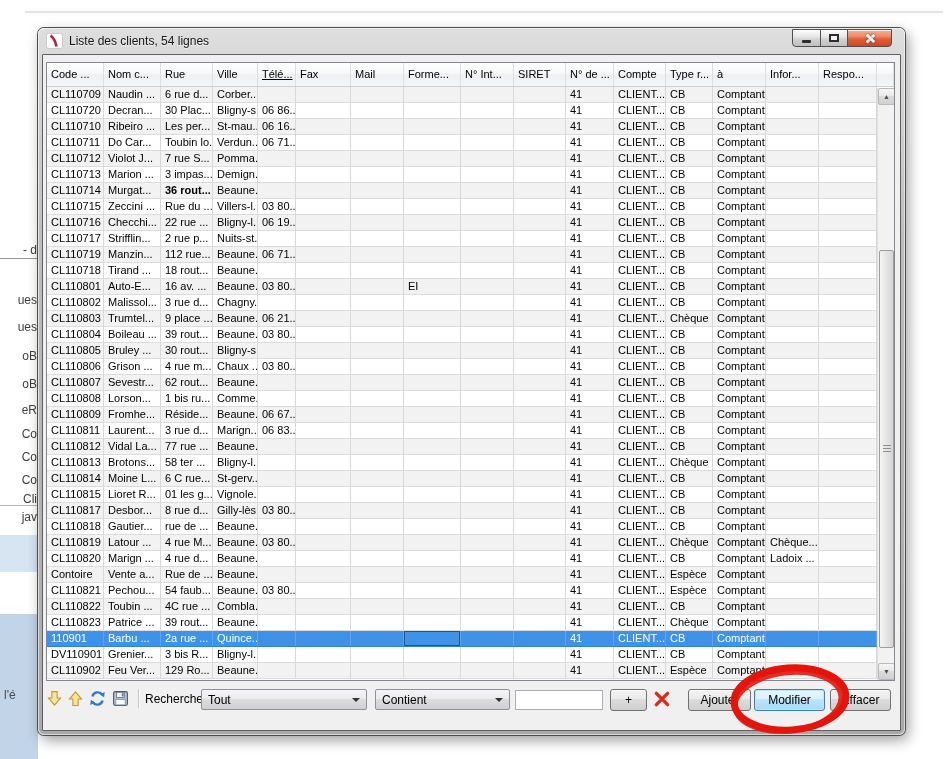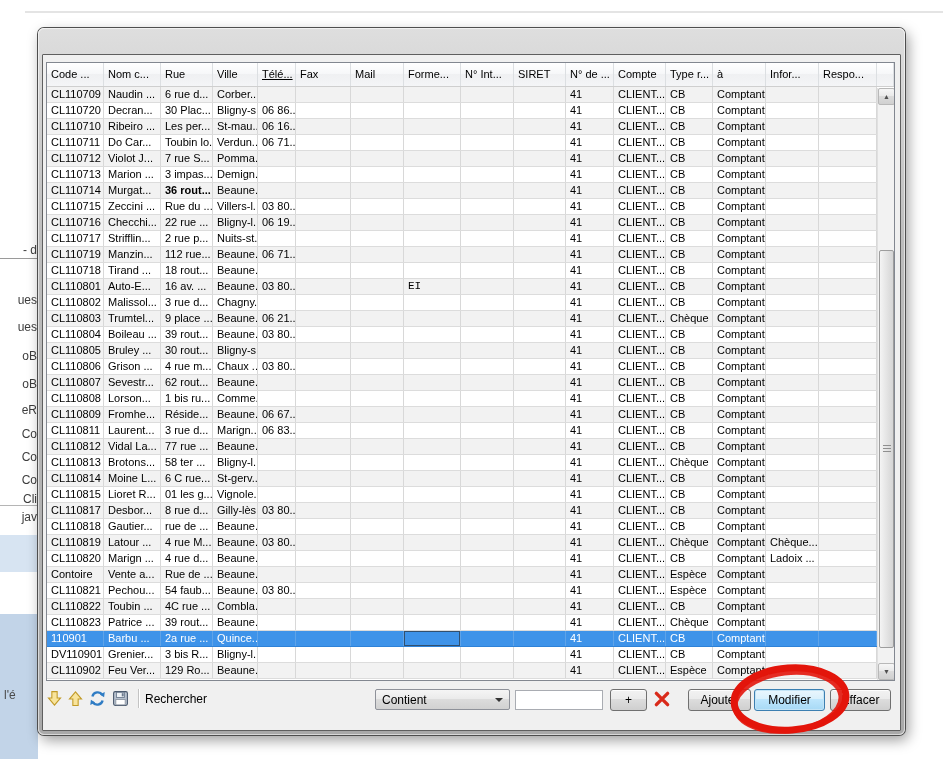--- a/index.html
+++ b/index.html
@@ -121,20 +121,40 @@
     <div class="bg-frag" style="top: 473px;">Co</div>
     <div class="bg-frag" style="top: 492px;">Cli</div>
     <div class="bg-frag" style="top: 510px;">jav</div>
   </div>
 <div class="bg-line2"></div>
 <div class="bg-band"></div>
 <div class="bg-bottom"></div>
 <div class="bg-bottom-text">l'é</div>
 
 <div class="window">
+  <div class="titlebar">
+    <span class="app-icon">
+      <svg width="17" height="16" viewBox="0 0 17 16">
+        <rect x="0.5" y="0.5" width="16" height="15" rx="2" fill="#ffffff" stroke="#c9c9c9"></rect>
+        <path d="M4.5 2.5 C 7.5 4.5, 9.5 8, 10.5 13.5" stroke="#b22236" stroke-width="2.6" fill="none"></path>
+      </svg>
+    </span>
+    <span class="title-text">Liste des clients, 54 lignes</span>
+    <div class="caption-buttons">
+      <div class="cap-btn min">
+          <span class="glyph-min"></span>
+        </div>
+      <div class="cap-btn max">
+          <span class="glyph-max"></span>
+        </div>
+      <div class="cap-btn close">
+          <span class="glyph-close"></span>
+        </div>
+    </div>
+  </div>
 
   <div class="client">
     <div class="table">
       <div class="thead" id="thead">
           <div class="th" style="width: 57px;">Code ...</div>
           <div class="th" style="width: 57px;">Nom c...</div>
           <div class="th" style="width: 52px;">Rue</div>
           <div class="th" style="width: 45px;">Ville</div>
           <div class="th" style="width: 38px; text-decoration: underline;">Télé...</div>
           <div class="th" style="width: 55px;">Fax</div>
@@ -368,21 +388,21 @@
             <div class="td" style="width: 58px;"></div>
           </div>
           <div class="trow alt">
             <div class="td" style="width: 57px;">CL110801</div>
             <div class="td" style="width: 57px;">Auto-E...</div>
             <div class="td" style="width: 52px;">16 av. ...</div>
             <div class="td" style="width: 45px;">Beaune...</div>
             <div class="td" style="width: 38px;">03 80...</div>
             <div class="td" style="width: 55px;"></div>
             <div class="td" style="width: 53px;"></div>
-            <div class="td" style="width: 57px; font-family: Liberation Mono, monospace;">EI</div>
+            <div class="td" style="width: 57px;">EI</div>
             <div class="td" style="width: 53px;"></div>
             <div class="td" style="width: 52px;"></div>
             <div class="td" style="width: 48px;">41</div>
             <div class="td" style="width: 52px;">CLIENT...</div>
             <div class="td" style="width: 47px;">CB</div>
             <div class="td" style="width: 53px;">Comptant</div>
             <div class="td" style="width: 53px;"></div>
             <div class="td" style="width: 58px;"></div>
           </div>
           <div class="trow">
@@ -850,20 +870,24 @@
         <svg width="17" height="17" viewBox="0 0 16 16">
           <rect x="1.5" y="1.5" width="13" height="13" rx="1.5" fill="#b7c1ce" stroke="#49586c"></rect>
           <rect x="4.2" y="2.2" width="7.6" height="4.8" fill="#eef2f6" stroke="#6b7a8e" stroke-width="0.8"></rect>
           <rect x="9.2" y="3" width="1.8" height="3" fill="#6b7a8e"></rect>
           <rect x="3.6" y="9" width="8.8" height="5" fill="#ffffff" stroke="#8a93a0" stroke-width="0.8"></rect>
         </svg>
       </span>
       <span class="tb-sep"></span>
       <span class="tb-label">Rechercher</span>
 
+      <div class="combo" style="left:155px; width:166px;">
+        <span>Tout</span>
+        <span class="combo-arrow"></span>
+      </div>
       <div class="combo" style="left:329px; width:135px;">
         <span>Contient</span>
         <span class="combo-arrow"></span>
       </div>
       <input class="search-input" value="" style="">
       <div class="btn" style="left:564px; width:37px;">+</div>
       <span class="clear-x">
         <svg width="18" height="18" viewBox="0 0 16 16">
           <path d="M3 3 L13 13 M13 3 L3 13" stroke="#d92a1a" stroke-width="3" stroke-linecap="round"></path>
         </svg>

